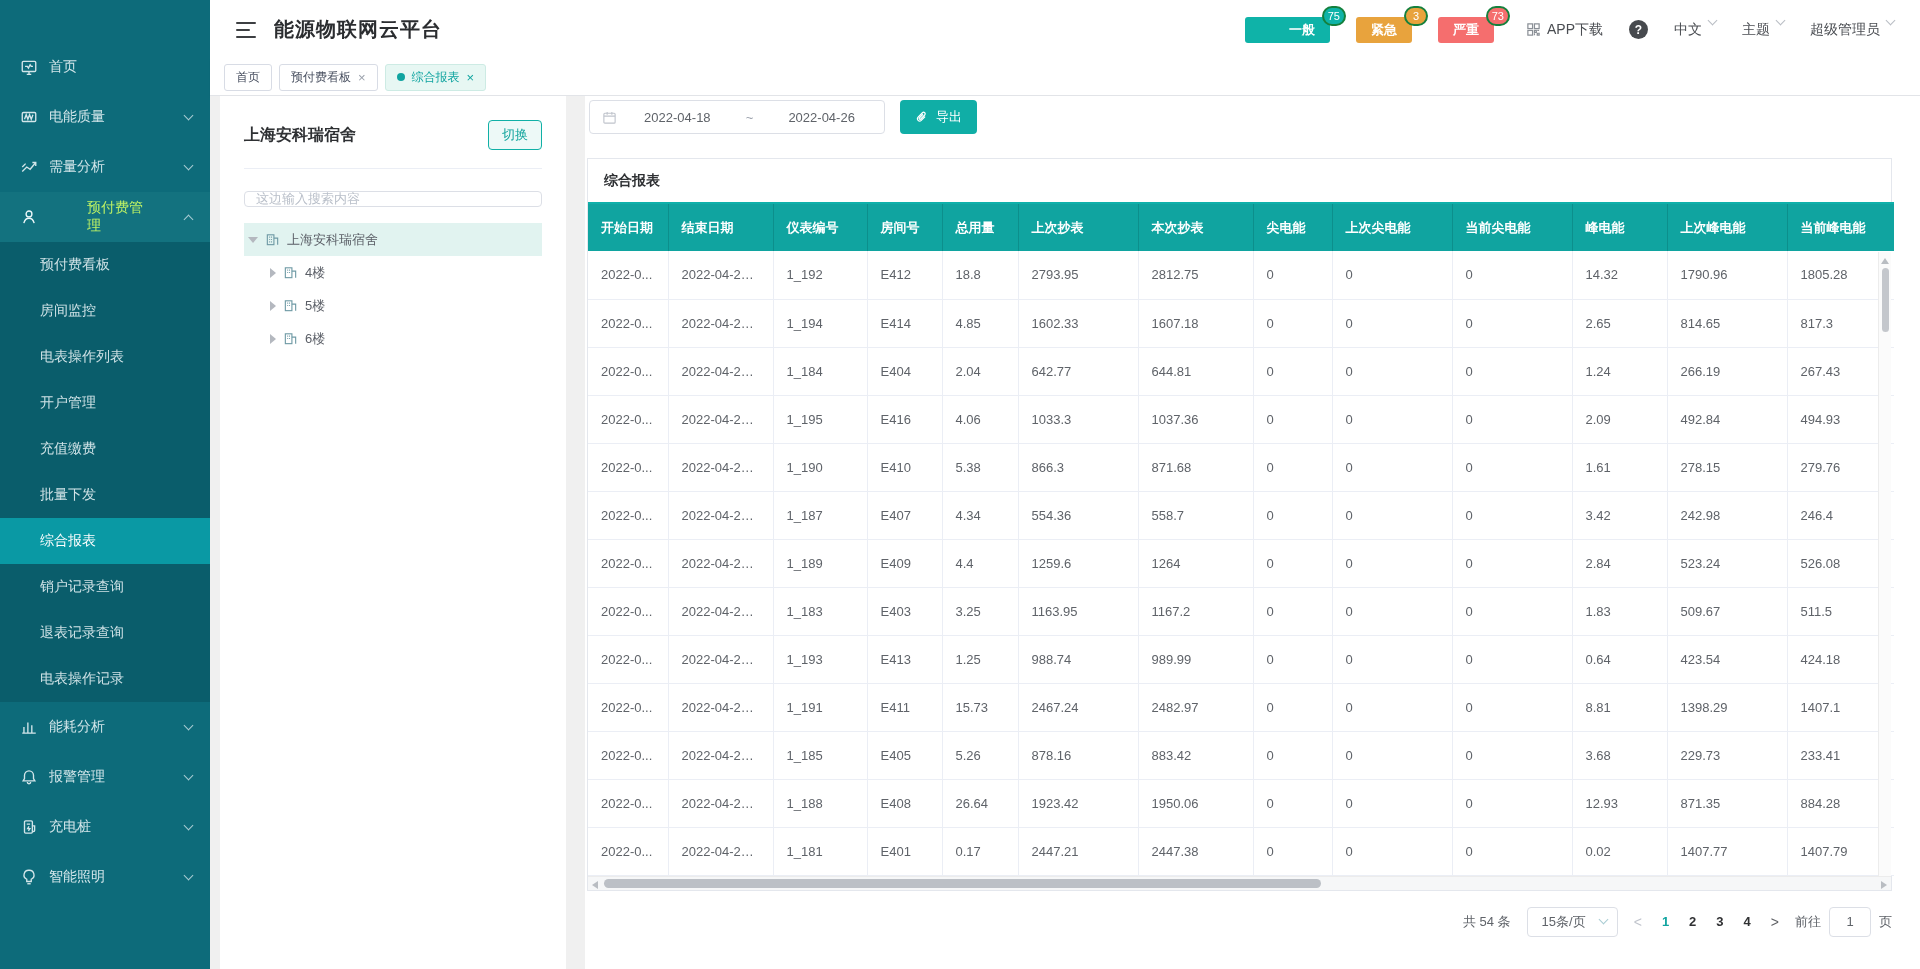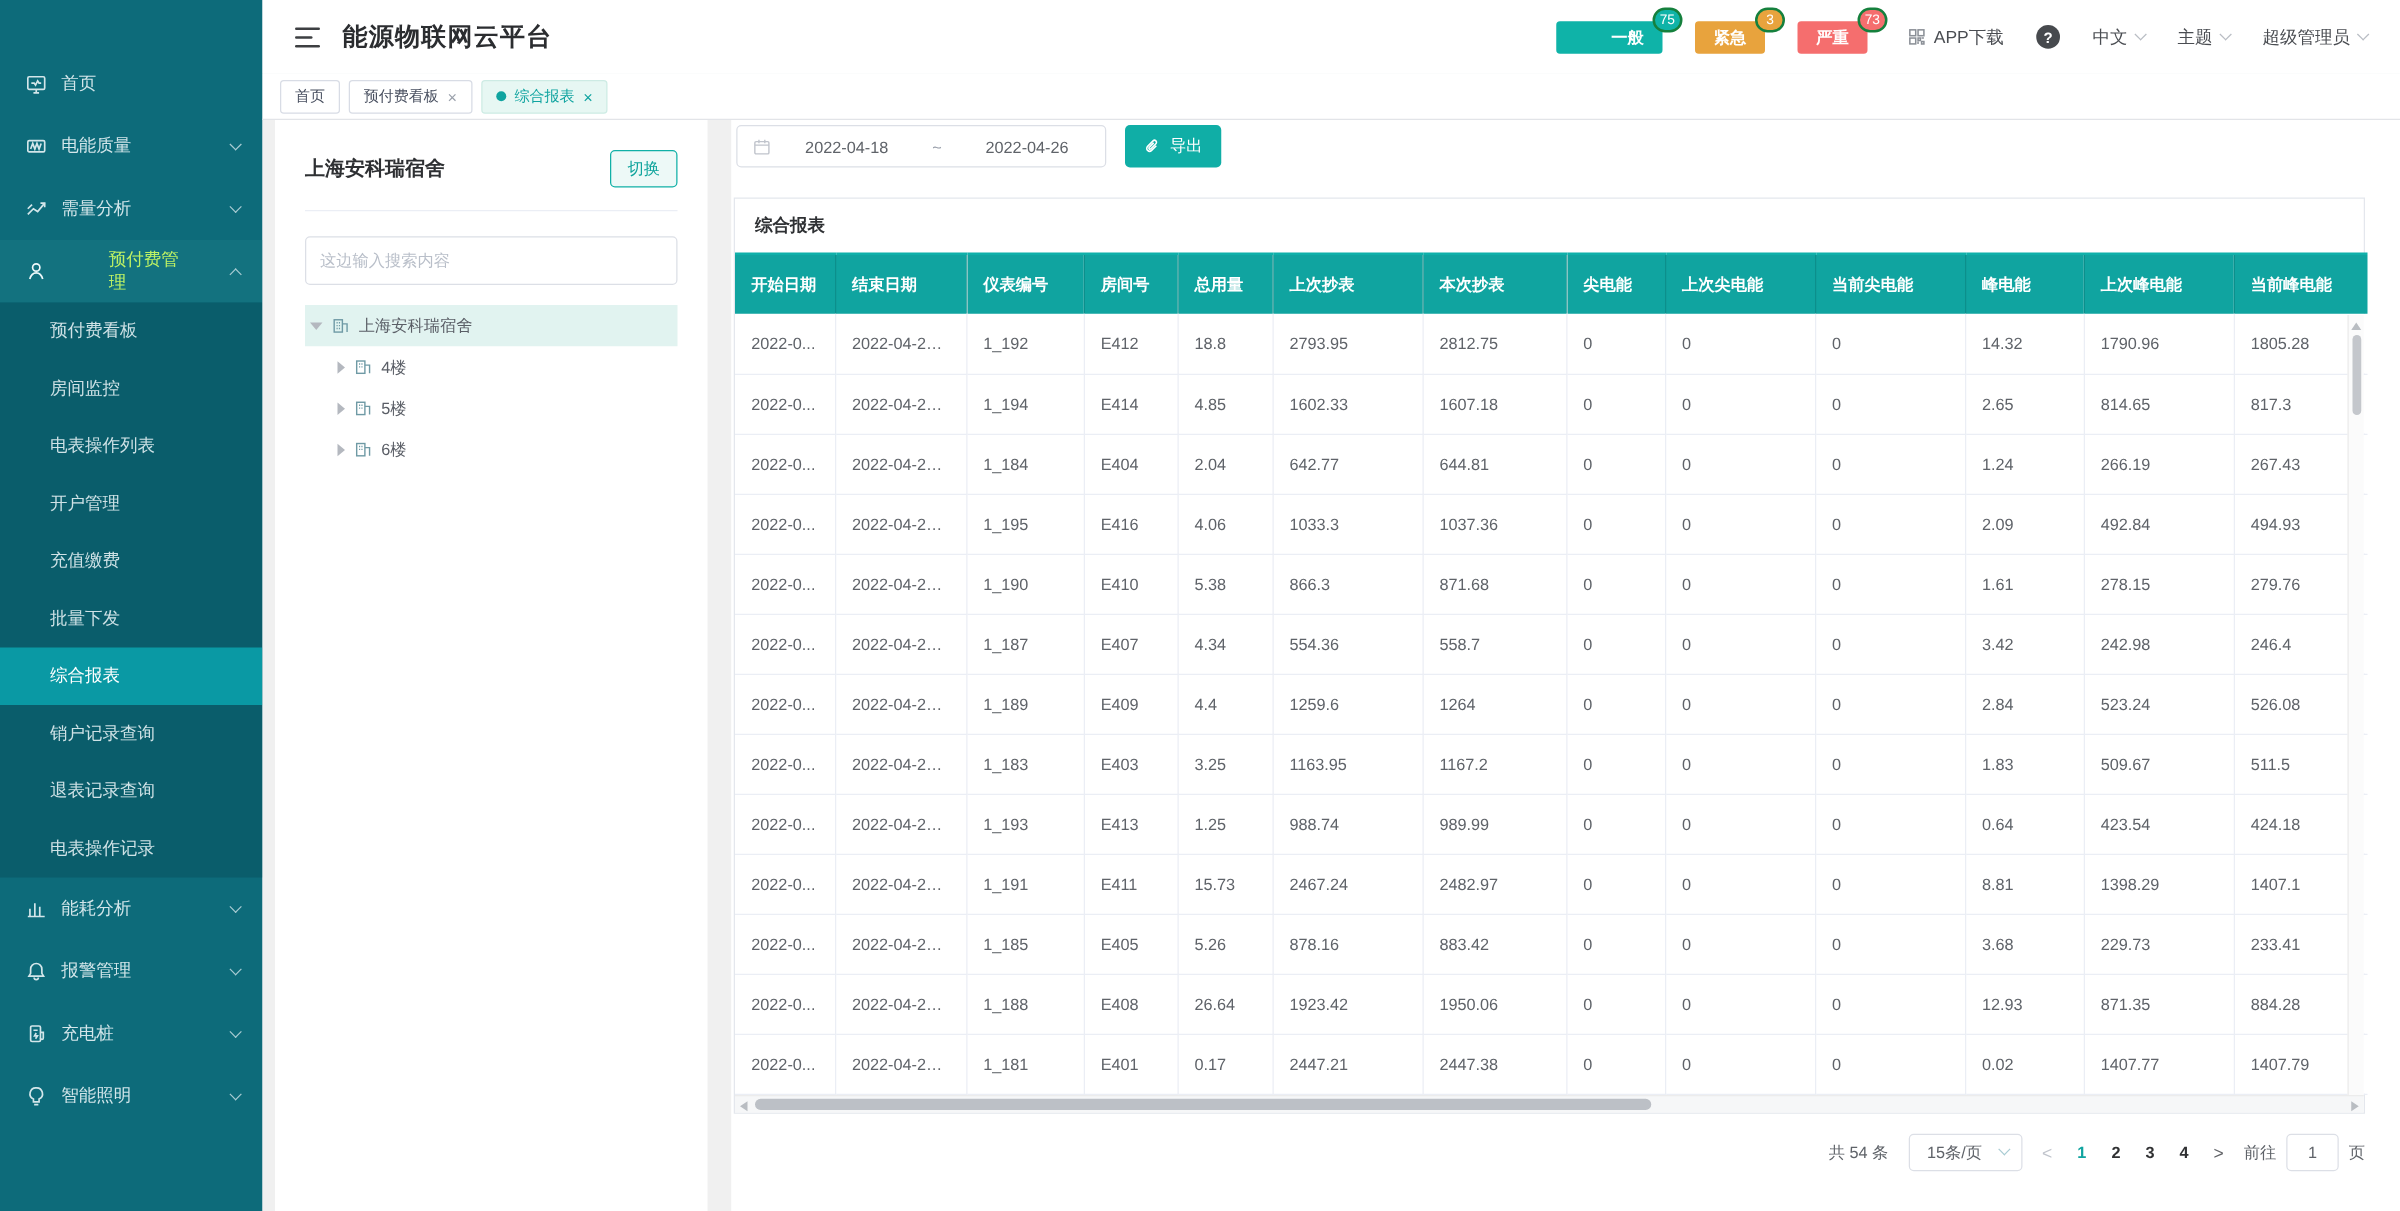--- a/index.html
+++ b/index.html
@@ -36,39 +36,39 @@
   .alarm.general .alarm-btn { background:#0fb3a8;padding-left:44px; }
   .alarm.urgent  .alarm-btn { background:#e8a33d; }
   .alarm.severe  .alarm-btn { background:#f56e6e; }
   .alarm-count { position:absolute; top:-11px; right:-16px; min-width:24px; text-align:center; border:2px solid #15803d; border-radius:11px; color:#fff; font-size:11px; line-height:16px; padding:0 4px; }
   .alarm.general .alarm-count { background:#0fb3a8; }
   .alarm.urgent  .alarm-count { background:#e8a33d; }
   .alarm.severe  .alarm-count { background:#f56e6e; }
 
   .top-link { display:flex; align-items:center; gap:6px; font-size:14px; color:#4a4d52; cursor:pointer; }
   .help-circle { width:19px; height:19px; border-radius:50%; background:#474a4e; color:#fff; font-size:12px; font-weight:bold; display:flex; align-items:center; justify-content:center; cursor:pointer; }
-  .dd { display:flex; align-items:center; gap:7px; font-size:14px; color:#4a4d52; cursor:pointer; }
+  .dd { display:flex; align-items:flex-start; gap:7px; font-size:14px; color:#4a4d52; cursor:pointer; }
   .dd .chev { border-color:#b9bdc4; }
 
   
   .tabbar { height:37px; background:#fff; border-bottom:1px solid #e2e4e8; display:flex; align-items:center; padding:0 14px; gap:7px; flex-shrink:0; box-shadow:0 1px 2px rgba(0,0,0,0.04); }
   .tab { display:flex; align-items:center; gap:7px; height:27px; padding:0 11px; border:1px solid #d8dce5; border-radius:3px; font-size:12px; color:#495060; cursor:pointer; background:#fff; }
   .tab .x { color:#9aa0ab; font-size:13px; line-height:1; cursor:pointer; }
   .tab.active { background:#e7f7f3; border-color:#cdebe4; color:#10a4a0; }
   .tab.active .x { color:#10a4a0; }
   .tab .dot { width:8px; height:8px; border-radius:50%; background:#10a4a0; }
 
   
   .content { flex:1; display:flex; background:#f0f0f0; min-height:0; }
   .left-panel { width:346px; background:#fff; margin-left:10px; padding:24px 24px 0 24px; flex-shrink:0; }
   .lp-head { display:flex; align-items:center; justify-content:space-between; }
   .lp-title { font-size:16px; font-weight:bold; color:#2e3033; }
   .switch-btn { border:1px solid #10b0a6; color:#10a49c; background:#edf9f7; font-size:13px; padding:5px 13px; border-radius:4px; cursor:pointer; }
   .lp-divider { border:none; border-top:1px solid #ebeef5; margin:18px 0 20px 0; }
-  .search-input { width:100%; height:39px; border:1px solid #dcdfe6; border-radius:4px; padding:0 11px; font-size:13px; color:#606266; outline:none; font-family:inherit; }
+  .search-input { width:100%; height:16px; border:1px solid #dcdfe6; border-radius:4px; padding:0 11px; font-size:13px; color:#606266; outline:none; font-family:inherit; }
   .search-input::placeholder { color:#b9bfc9; }
   .tree { margin-top:16px; font-size:13px; color:#5a5e66; }
   .tree-row { height:33px; display:flex; align-items:center; gap:7px; cursor:pointer; padding-left:4px; }
   .tree-row.selected { background:#e1f3f0; }
   .tree-row.child { padding-left:26px; }
   .caret-down { width:0; height:0; border-left:5px solid transparent; border-right:5px solid transparent; border-top:6px solid #b4b8bf; }
   .caret-right { width:0; height:0; border-top:5px solid transparent; border-bottom:5px solid transparent; border-left:6px solid #b4b8bf; }
   .b-icon { width:15px; height:15px; flex-shrink:0; }
 
   .right-panel { flex:1; background:#fff; margin:0 0 0 19px; padding:4px 28px 0 2px; min-width:0; display:flex; flex-direction:column; }

